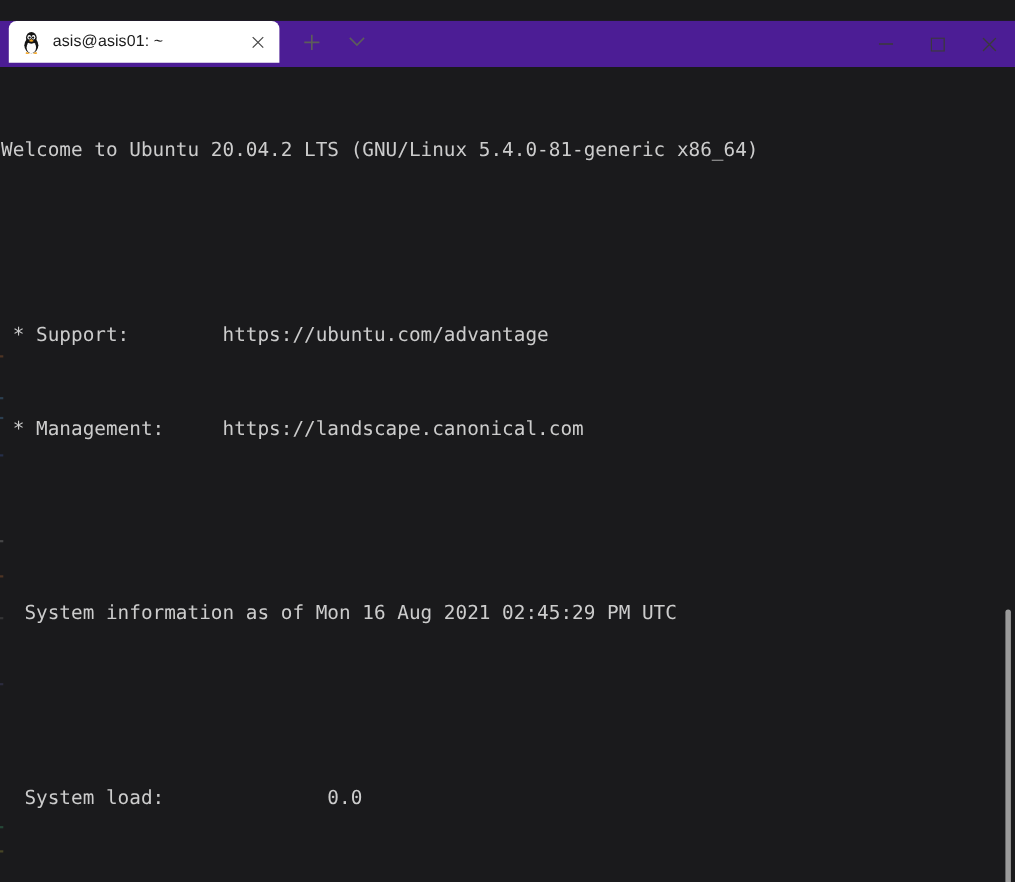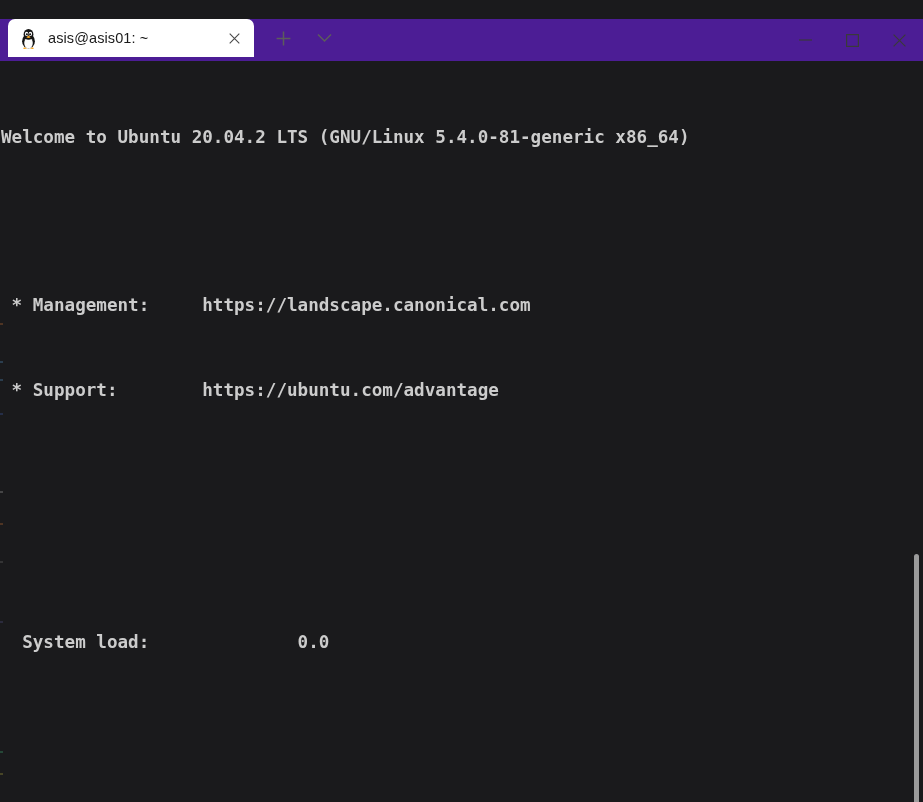--- a/index.html
+++ b/index.html
@@ -89,21 +89,20 @@
     display: flex; align-items: center; justify-content: center;
   }
   .winbtn svg { display:block; }
 
   
   .term {
     flex: 1 1 auto;
     position: relative;
     background: #1a1a1c;
     overflow: hidden;
-    font-weight: bold;
   }
 
   .screen {
     position: absolute;
     left: 0; top: 0;
     padding: 6px 0 0 0;
     font-family: "DejaVu Sans Mono", "Liberation Mono", monospace;
     font-size: 17.6px;
     line-height: 28.05px;
     color: #cccccc;
@@ -211,23 +210,24 @@
       <div class="mark" style="top:500px;background:#4a4a4a;"></div>
       <div class="mark" style="top:560px;background:#3a3a5a;"></div>
       <div class="mark" style="top:690px;background:#2f6e4f;"></div>
       <div class="mark" style="top:712px;background:#6e6a2f;"></div>
       <div class="mark" style="top:744px;background:#7a2f2f;"></div>
     </div>
 
     <div class="screen">
       <div class="line">Welcome to Ubuntu 20.04.2 LTS (GNU/Linux 5.4.0-81-generic x86_64)</div>
       <div class="line"></div>
+      <div class="line"> * Support:        https://ubuntu.com/advantage</div>
       <div class="line"> * Management:     https://landscape.canonical.com</div>
-      <div class="line"> * Support:        https://ubuntu.com/advantage</div>
       <div class="line"></div>
+      <div class="line">  System information as of Mon 16 Aug 2021 02:45:29 PM UTC</div>
       <div class="line"></div>
       <div class="line">  System load:              0.0</div>
       
       
       
       
       
       
       
       

